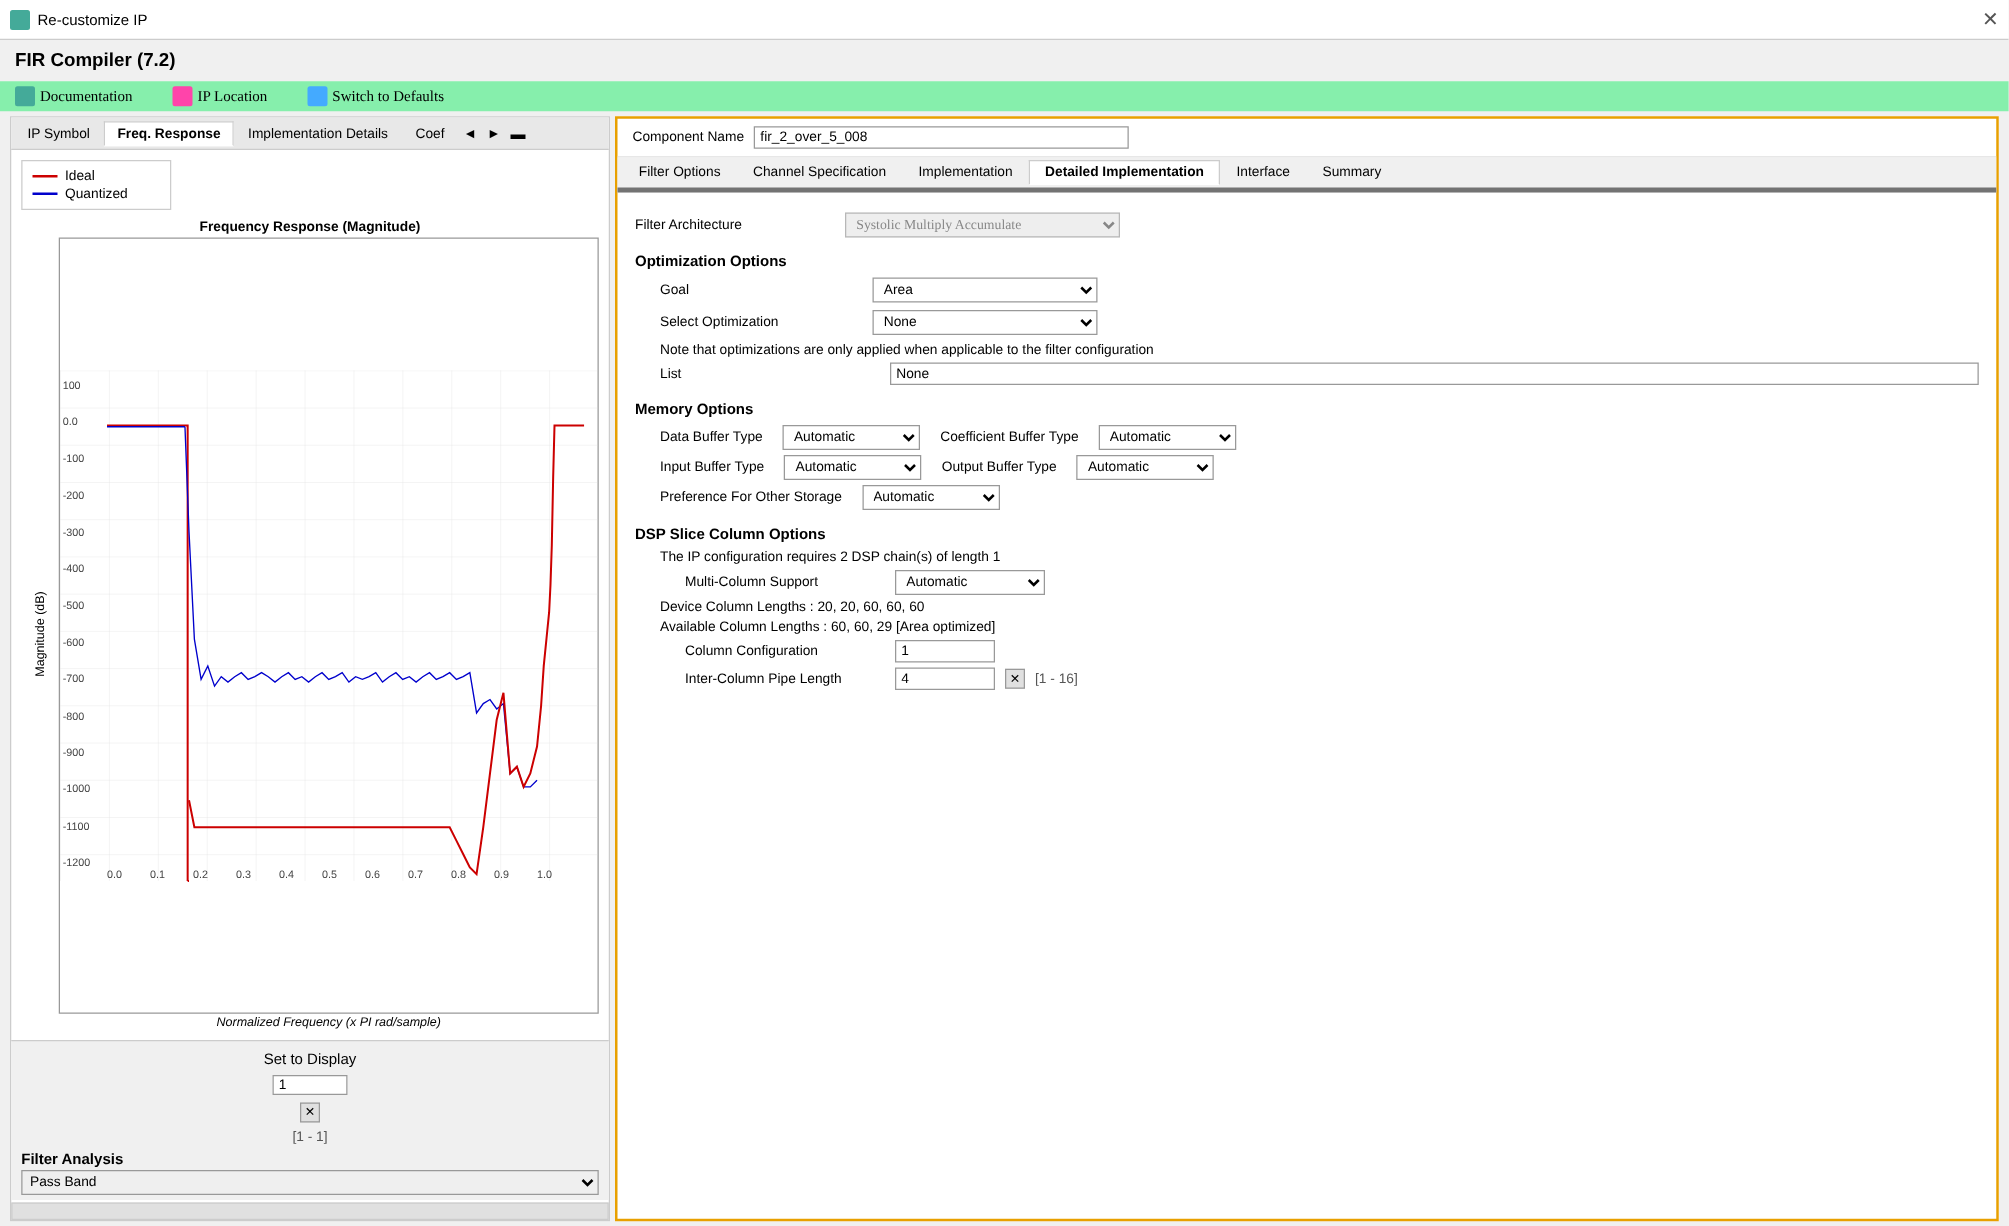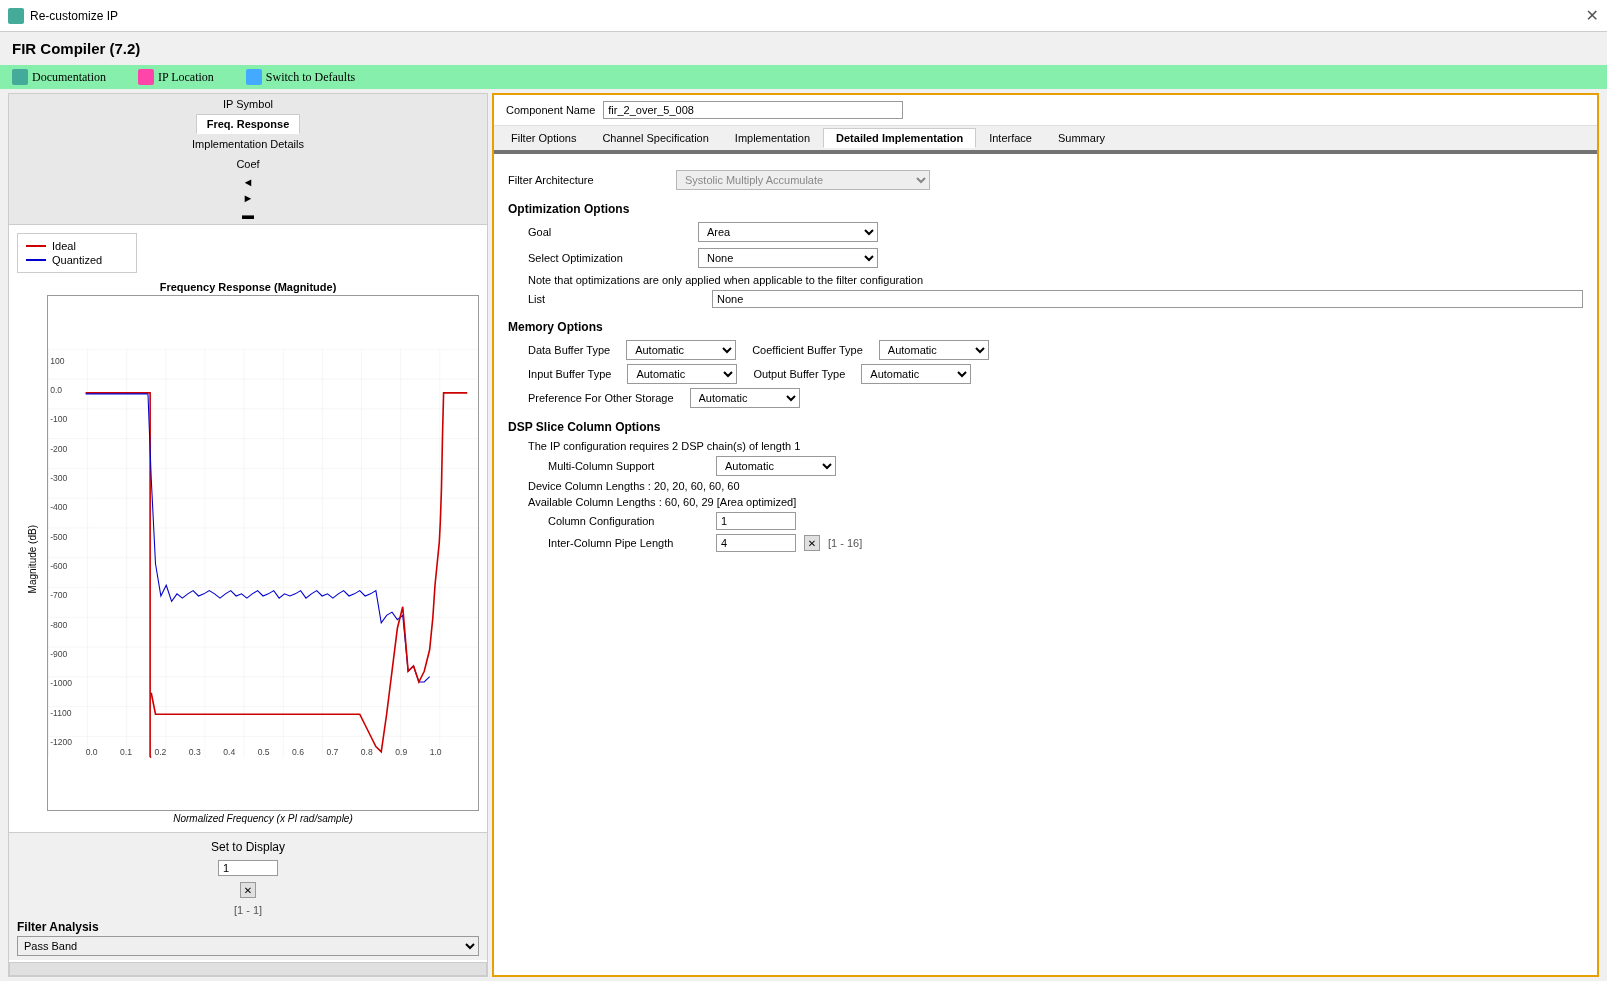--- a/index.html
+++ b/index.html
@@ -22,21 +22,21 @@
     .toolbar-item { display: flex; align-items: center; gap: 4px; cursor: pointer; font-size: 12px; color: #000; }
     .toolbar-icon { width: 16px; height: 16px; display: inline-block; }
     
     
     .main-content { display: flex; flex: 1; padding: 4px 8px; gap: 4px; overflow: hidden; }
     
     
     .left-panel { width: 480px; display: flex; flex-direction: column; background: #fff; border: 1px solid #ccc; }
     
     
-    .tab-bar { display: flex; align-items: center; background: #e8e8e8; border-bottom: 1px solid #ccc; padding: 0 2px; min-height: 26px; flex-direction: column; }
+    .tab-bar { display: flex; align-items: center; background: #e8e8e8; border-bottom: 1px solid #ccc; padding: 0 2px; min-height: 26px; }
     .tab { padding: 3px 10px; cursor: pointer; font-size: 11px; border: 1px solid transparent; background: #e8e8e8; white-space: nowrap; }
     .tab.active { background: #fff; border: 1px solid #ccc; border-bottom: 1px solid #fff; font-weight: bold; }
     .tab-arrow { padding: 2px 4px; cursor: pointer; font-size: 11px; }
     .tab-list-btn { padding: 2px 4px; cursor: pointer; }
     
     
     .plot-area { flex: 1; padding: 8px; display: flex; flex-direction: column; overflow: hidden; }
     .legend { border: 1px solid #ccc; padding: 4px 8px; margin-bottom: 4px; width: 120px; font-size: 11px; background: #fff; }
     .legend-item { display: flex; align-items: center; gap: 6px; margin: 2px 0; }
     .legend-line { width: 20px; height: 2px; }
@@ -246,21 +246,21 @@
         <div class="right-tab">Implementation</div>
         <div class="right-tab active">Detailed Implementation</div>
         <div class="right-tab">Interface</div>
         <div class="right-tab">Summary</div>
       </div>
 
       <div class="right-content">
 
         <div class="arch-row">
           <span class="field-label">Filter Architecture</span>
-          <select class="field-select" disabled="" style="width:254px;">
+          <select class="field-select" disabled="" style="width:220px;font-family:Liberation Serif, serif;">
             <option>Systolic Multiply Accumulate</option>
           </select>
         </div>
 
         <div class="section-header">Optimization Options</div>
 
         <div style="padding-left:20px;">
           <div class="section-row">
             <span class="field-label">Goal</span>
             <select class="field-select" style="width:180px;">

